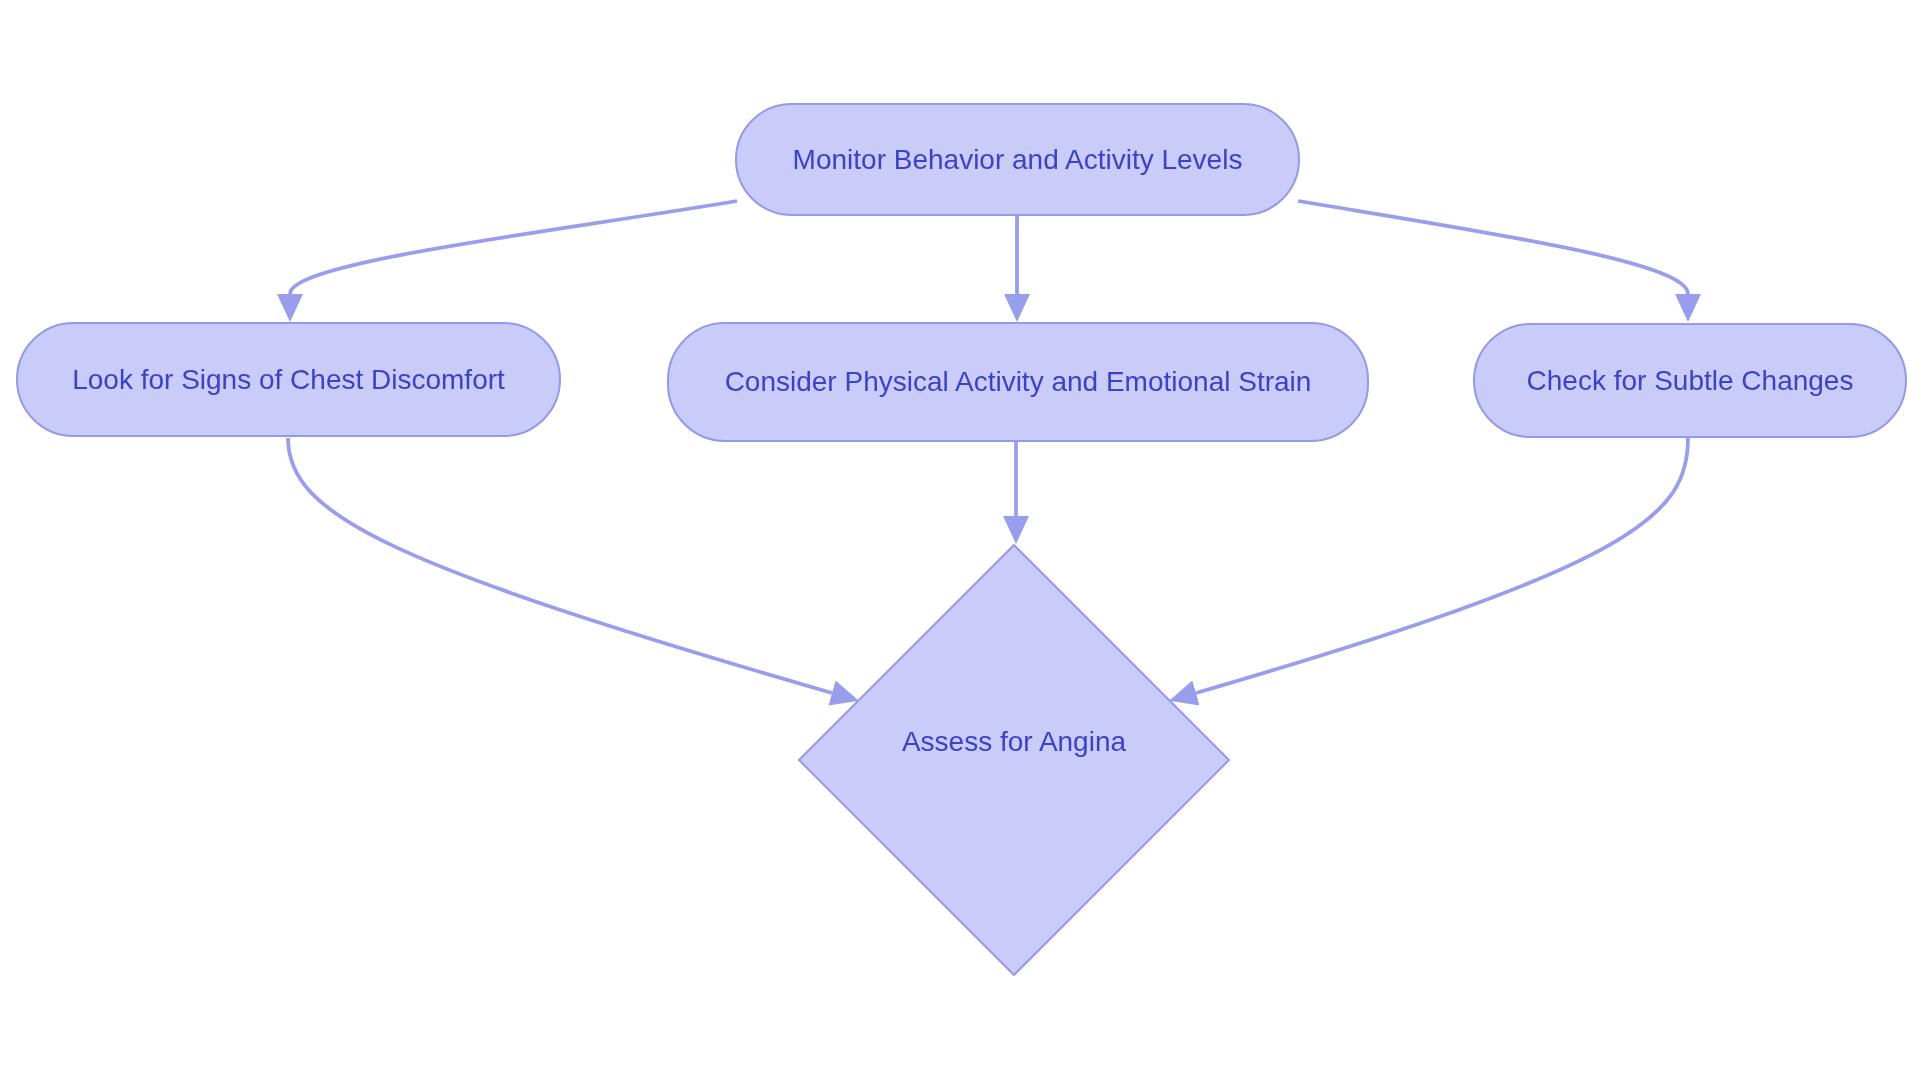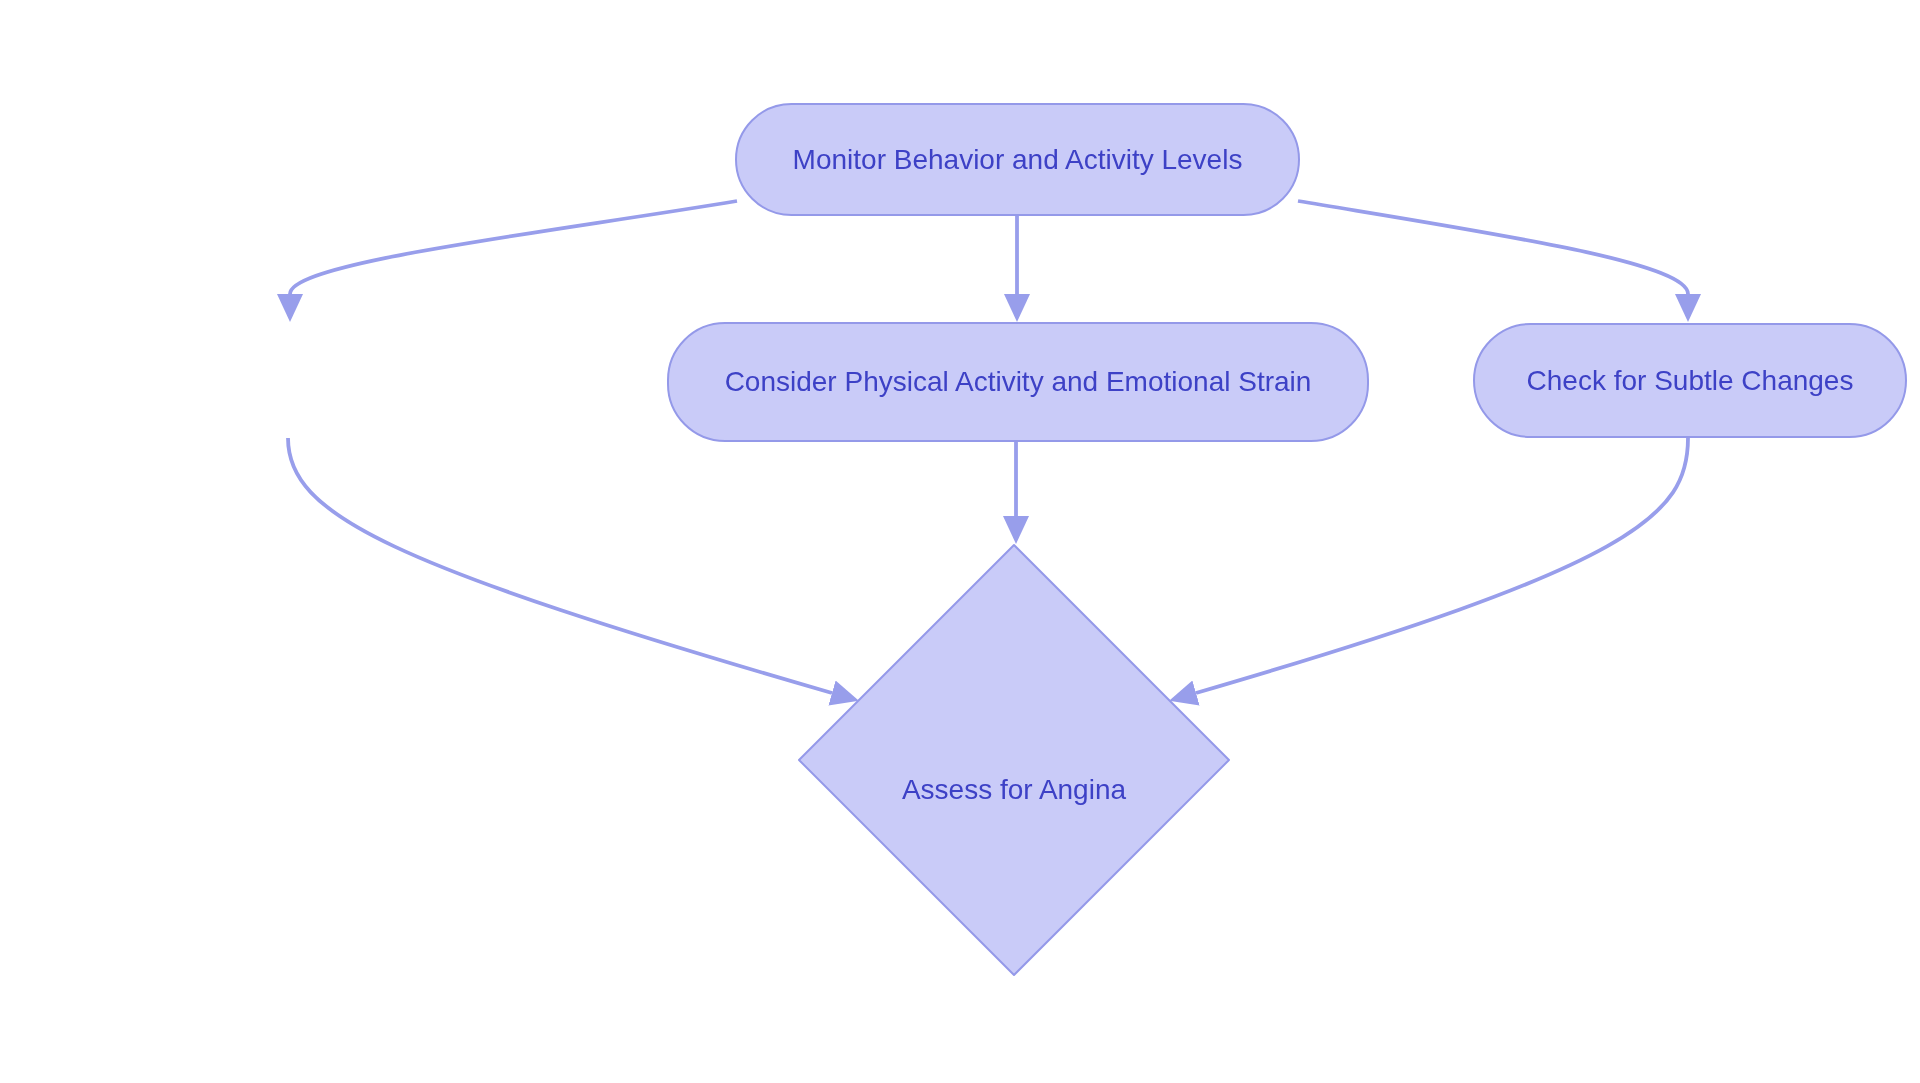--- a/index.html
+++ b/index.html
@@ -58,21 +58,21 @@
     white-space: nowrap;
     text-align: center;
   }
   .node-monitor  { left: 735px;  top: 103px; width: 565px; height: 113px; }
   .node-chest    { left: 16px;   top: 322px; width: 545px; height: 115px; }
   .node-physical { left: 667px;  top: 322px; width: 702px; height: 120px; }
   .node-subtle   { left: 1473px; top: 323px; width: 434px; height: 115px; }
   .diamond-label {
     position: absolute;
     left: 814px;
-    top: 768px;
+    top: 720px;
     width: 400px;
     height: 44px;
     display: flex;
     align-items: center;
     justify-content: center;
     color: var(--text-color);
     font-size: 28px;
     white-space: nowrap;
   }
 </style>
@@ -95,20 +95,23 @@
     <path class="edge" d="M 1298 201 C 1490 233, 1688 262, 1688 294" marker-end="url(#arrow)"></path>
     <path class="edge" d="M 288 438 C 288 515, 390 565, 832 693" marker-end="url(#arrow)"></path>
     <path class="edge" d="M 1016 438 L 1016 516" marker-end="url(#arrow)"></path>
     <path class="edge" d="M 1688 438 C 1688 515, 1636 565, 1196 693" marker-end="url(#arrow)"></path>
   </svg>
 
   <div class="node node-monitor">
     <span>Monitor Behavior and Activity Levels</span>
   </div>
 
+  <div class="node node-chest">
+    <span>Look for Signs of Chest Discomfort</span>
+  </div>
 
   <div class="node node-physical">
     <span>Consider Physical Activity and Emotional Strain</span>
   </div>
 
   <div class="node node-subtle">
     <span>Check for Subtle Changes</span>
   </div>
 
   <div class="diamond-label">

